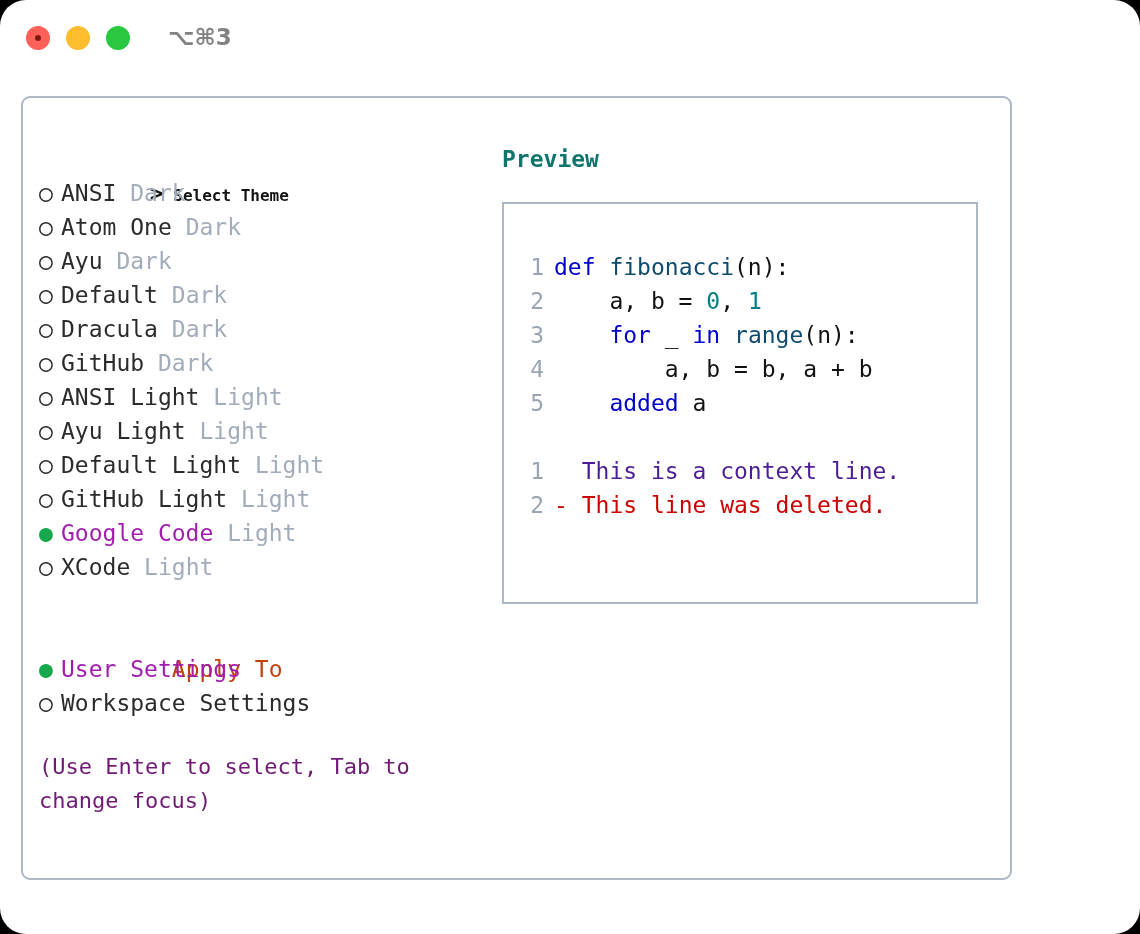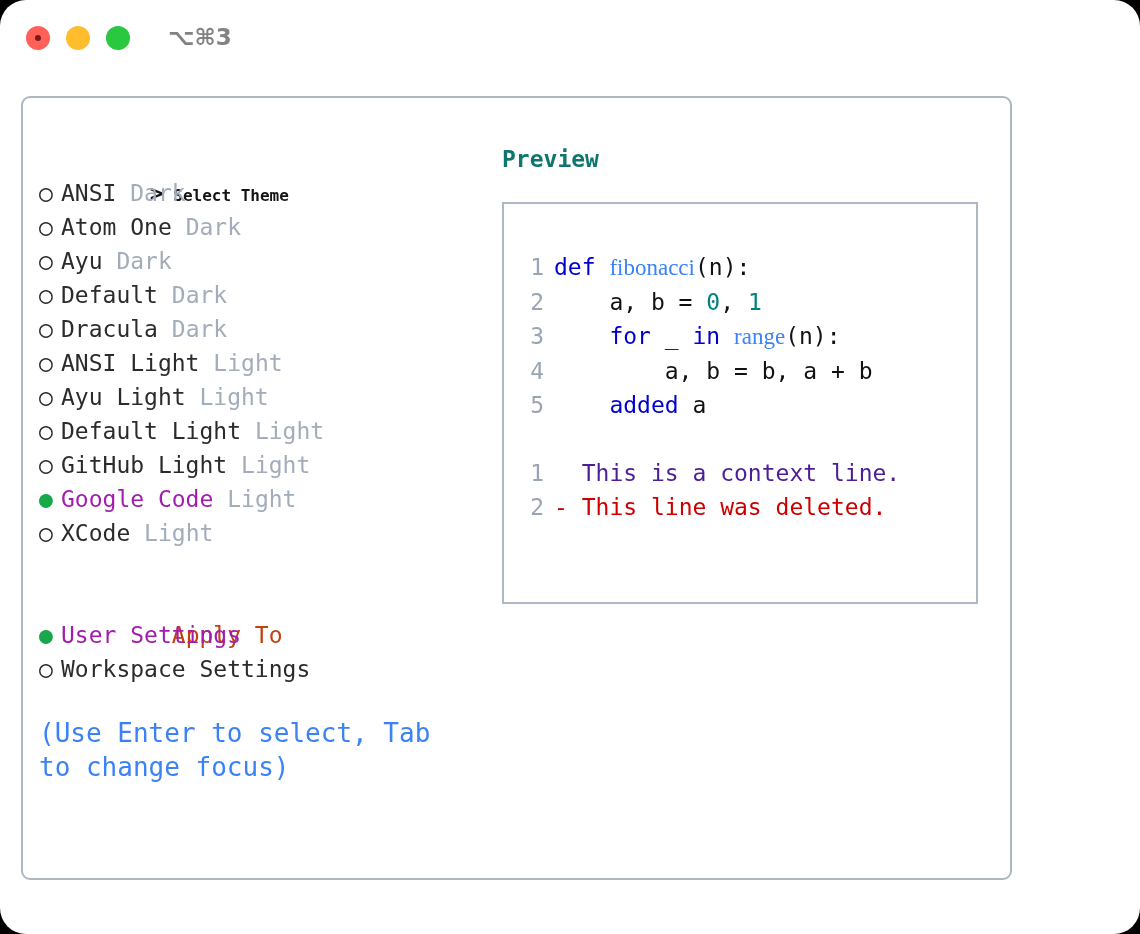--- a/index.html
+++ b/index.html
@@ -114,23 +114,23 @@
 
   .applyto-label {
     color: #c2410c;
     font-size: 23px;
   }
 
   .spacer { height: 34px; }
 
   #hint {
     margin-top: 30px;
-    font-size: 26px;
-    line-height: 34px;
-    color: #3b82f6;
+    font-size: 22px;
+    line-height: 34px;
+    color: #701a75;
     width: 420px;
     white-space: pre-wrap;
   }
 
   
   #right-col {
     position: absolute;
     left: 479px;
     top: 44px;
     width: 490px;
@@ -158,21 +158,21 @@
     padding-left: 18px;
   }
   .lineno {
     display: inline-block;
     width: 22px;
     text-align: right;
     color: #9aa5b4;
     margin-right: 10px;
   }
   .kw   { color: #0000cc; }
-  .fn   { color: #3b82f6; font-family: Liberation Serif, serif; }
+  .fn   { color: #0c4a6e; }
   .num  { color: #008080; }
   .plain{ color: #111111; }
 
   .gap { height: 34px; }
 
   .diff-ctx { color: #4c1d95; }
   .diff-del { color: #cc0000; }
   .diff-add { color: #00c000; }
 </style>
 </head>
@@ -194,20 +194,21 @@
       <div class="row">
         <span class="caret">&gt;</span><span class="heading"> </span><span class="heading">Select Theme</span>
       </div>
 
       <div id="theme-items">
           <div class="row"><span class="bullet">○</span><span class="name">ANSI</span><span> </span><span class="variant">Dark</span></div>
           <div class="row"><span class="bullet">○</span><span class="name">Atom One</span><span> </span><span class="variant">Dark</span></div>
           <div class="row"><span class="bullet">○</span><span class="name">Ayu</span><span> </span><span class="variant">Dark</span></div>
           <div class="row"><span class="bullet">○</span><span class="name">Default</span><span> </span><span class="variant">Dark</span></div>
           <div class="row"><span class="bullet">○</span><span class="name">Dracula</span><span> </span><span class="variant">Dark</span></div>
+          <div class="row"><span class="bullet">○</span><span class="name">GitHub</span><span> </span><span class="variant">Dark</span></div>
           <div class="row"><span class="bullet">○</span><span class="name">ANSI Light</span><span> </span><span class="variant">Light</span></div>
           <div class="row"><span class="bullet">○</span><span class="name">Ayu Light</span><span> </span><span class="variant">Light</span></div>
           <div class="row"><span class="bullet">○</span><span class="name">Default Light</span><span> </span><span class="variant">Light</span></div>
           <div class="row"><span class="bullet">○</span><span class="name">GitHub Light</span><span> </span><span class="variant">Light</span></div>
           <div class="row"><span class="bullet on">●</span><span class="name sel">Google Code</span><span> </span><span class="variant">Light</span></div>
           <div class="row"><span class="bullet">○</span><span class="name">XCode</span><span> </span><span class="variant">Light</span></div>
         </div>
 
       <div class="spacer"></div>
 

